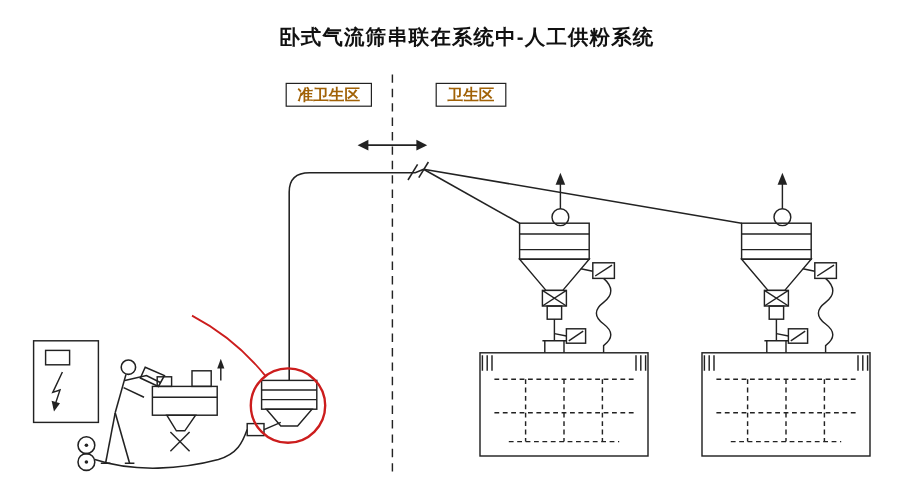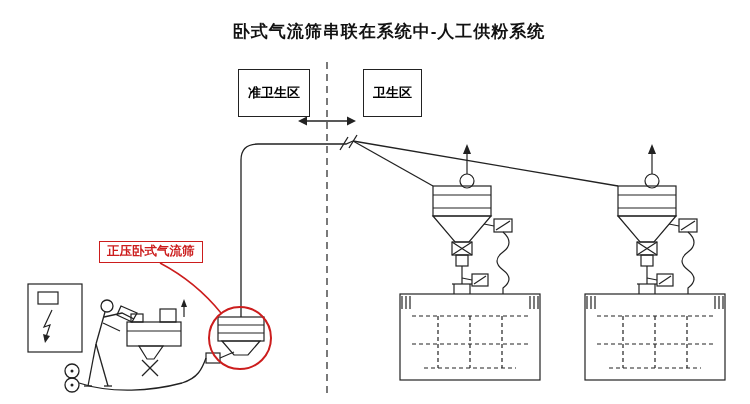--- a/index.html
+++ b/index.html
@@ -6,41 +6,40 @@
   .stage{
     position:relative;width:750px;height:404px;background:#ffffff;overflow:hidden;
     font-family:"Liberation Sans","DejaVu Sans",sans-serif;color:#111;
   }
   .stage svg{position:absolute;left:0;top:0;}
   .title{
     position:absolute;top:20px;left:0;width:100%;text-align:center;
     font-size:17px;font-weight:bold;letter-spacing:1px;color:#111;margin-left:14px;
   }
   .zone-box{
-    position:absolute;border:1.3px solid #222;background:#fff;color:#000000;
-    font-size:13px;font-weight:bold;padding:15px 9px;line-height:1.2;z-index:3;
+    position:absolute;border:1.3px solid #222;background:#fff;color:#a16207;
+    font-size:13px;font-weight:bold;padding:1px 9px;line-height:1.2;z-index:3;
   }
   .zone-left{left:238px;top:69px;}
   .zone-right{left:339px;top:69px;margin-left:24px;}
   .callout-label{
     position:absolute;left:99px;top:241px;border:1.4px solid #cc1d1d;color:#cc1d1d;
     background:#fff;font-size:12.5px;font-weight:bold;padding:2px 7px;line-height:1.25;z-index:3;
   }
 </style>
 </head>
 <body>
 
 <div class="stage">
 
   <div class="title">卧式气流筛串联在系统中-人工供粉系统</div>
 
   <div class="zone-box zone-left">准卫生区</div>
   <div class="zone-box zone-right">卫生区</div>
 
-  <div class="callout-label">正压卧式气流筛</div>
 
   <svg width="750" height="404" viewBox="0 0 750 404">
     <defs>
 
       <g id="feeder-press-unit" stroke="#222" stroke-width="1.2" fill="none">
 
         <g>
           <line x1="467" y1="174" x2="467" y2="151"></line>
           <polygon points="463,154 467,144 471,154" fill="#222" stroke="none"></polygon>
         </g>

